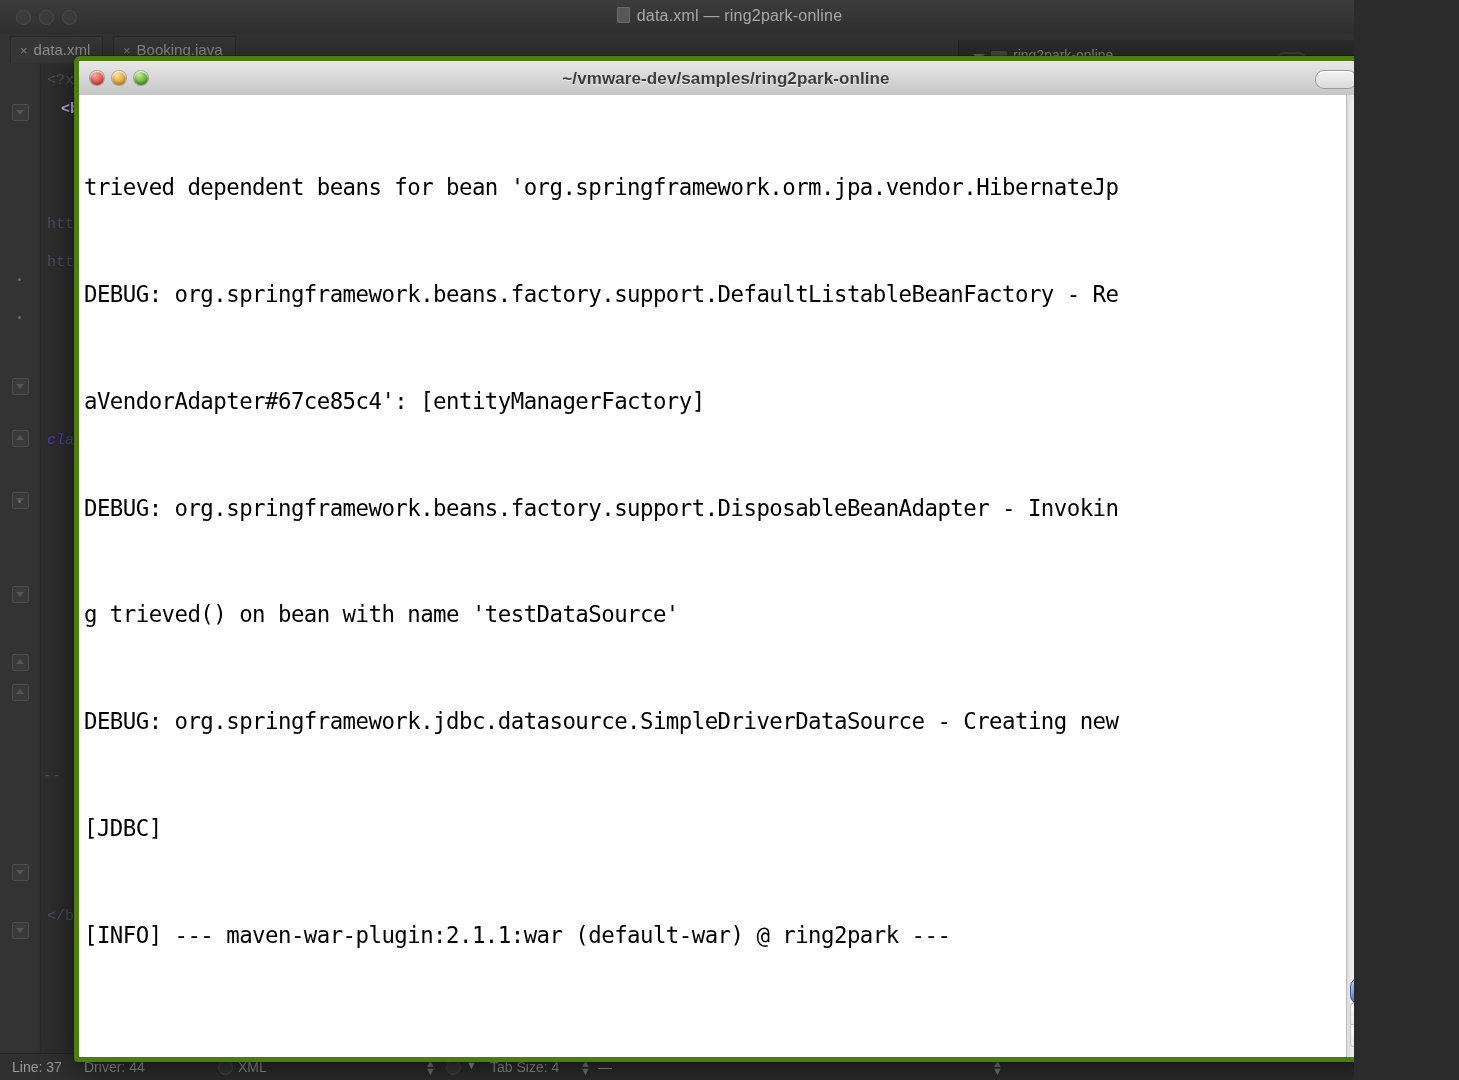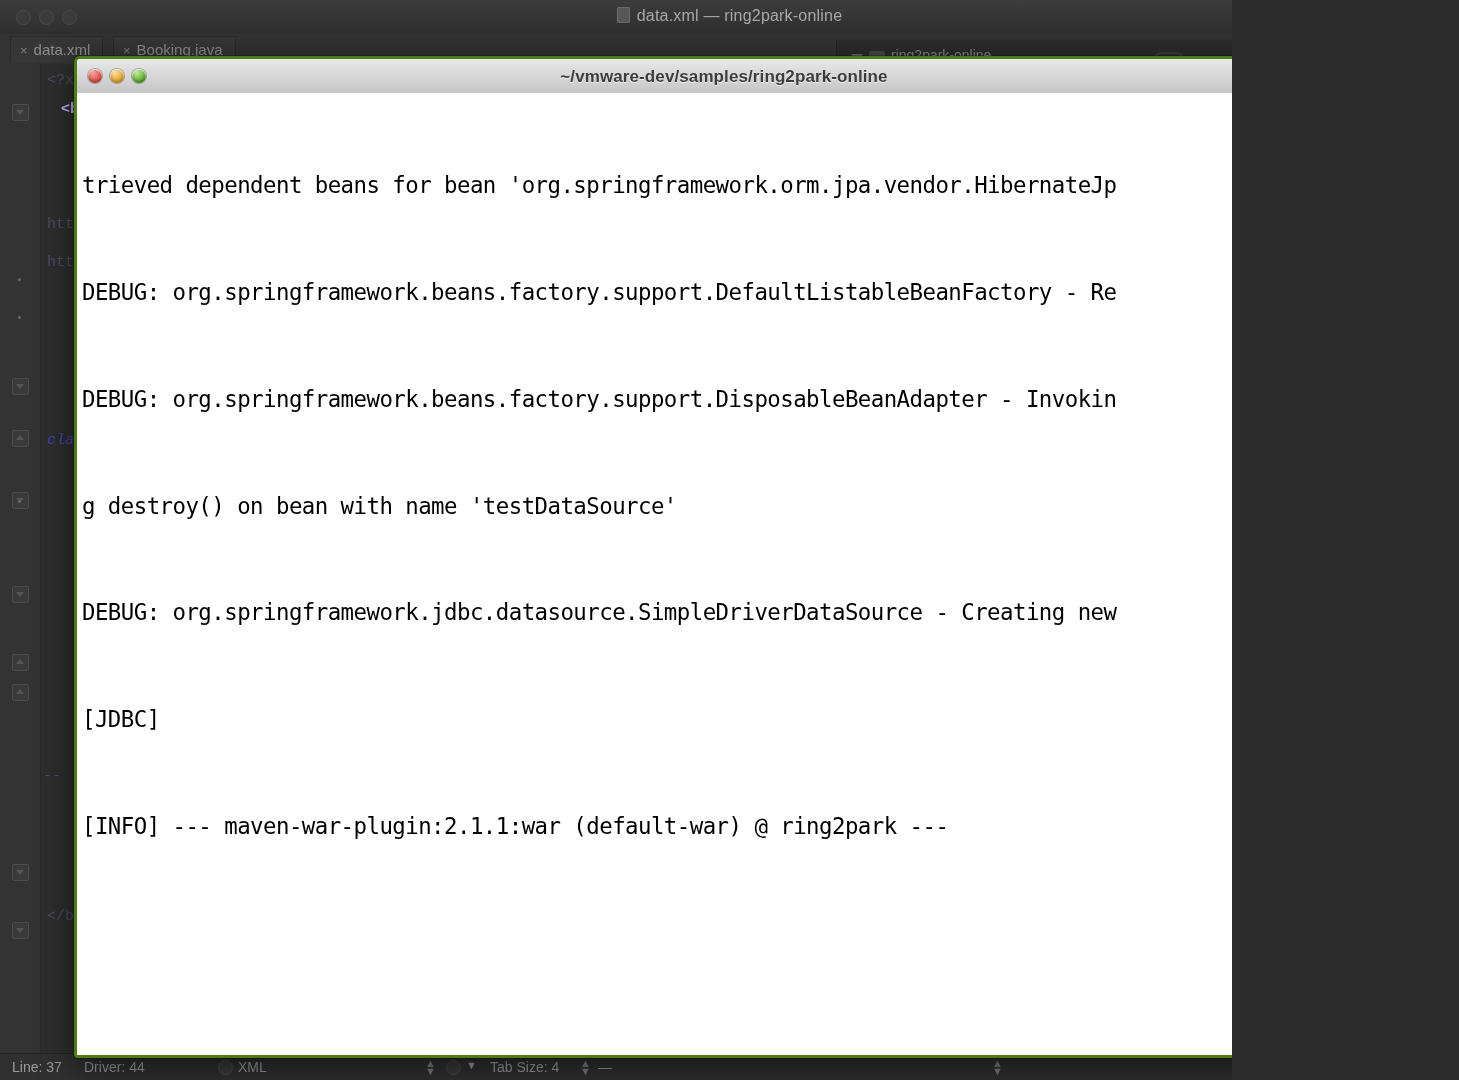--- a/index.html
+++ b/index.html
@@ -7,21 +7,21 @@
     padding: 0;
     width: 1459px;
     height: 1080px;
     overflow: hidden;
     background: #2b2b2b;
     font-family: "Liberation Sans", sans-serif;
   }
 
   #root {
     position: relative;
-    width: 1232px;
+    width: 1354px;
     height: 1080px;
     overflow: hidden;
   }
 
   
   .bg-app {
     position: absolute;
     inset: 0;
     background: #2e2e2e;
   }
@@ -201,21 +201,21 @@
     line-height: 8px;
     top: 5px;
   }
 
   
   .term {
     position: absolute;
     left: 74px; top: 56px;
     width: 1294px; height: 996px;
     background: #ffffff;
-    border: 3px solid #4d7c0f;
+    border: 5px solid #4d7c0f;
     border-radius: 6px 6px 4px 4px;
     box-shadow: 0 8px 34px rgba(0,0,0,0.62), 0 0 0 1px rgba(0,0,0,0.18);
     overflow: hidden;
   }
   .term-titlebar {
     position: relative;
     height: 34px;
     background: linear-gradient(#e8e8e8, #c6c6c6);
     border-bottom: 1px solid #8d8d8d;
   }
@@ -434,22 +434,23 @@
         <i class="l-max"></i>
       </div>
       <div class="term-title">~/vmware-dev/samples/ring2park-online</div>
       <div class="term-toolbtn"></div>
     </div>
 
     <div class="term-body">
       <div class="term-text">
         <div>trieved dependent beans for bean 'org.springframework.orm.jpa.vendor.HibernateJp</div>
         <div>DEBUG: org.springframework.beans.factory.support.DefaultListableBeanFactory - Re</div>
+        <div>aVendorAdapter#67ce85c4': [entityManagerFactory]</div>
         <div>DEBUG: org.springframework.beans.factory.support.DisposableBeanAdapter - Invokin</div>
-        <div>g destroy() on bean with name 'testDataSource'</div>
+        <div>g trieved() on bean with name 'testDataSource'</div>
         <div>DEBUG: org.springframework.jdbc.datasource.SimpleDriverDataSource - Creating new</div>
         <div>[JDBC]</div>
         <div>[INFO] --- maven-war-plugin:2.1.1:war (default-war) @ ring2park ---</div>
         
         
         
         
         
         
         

